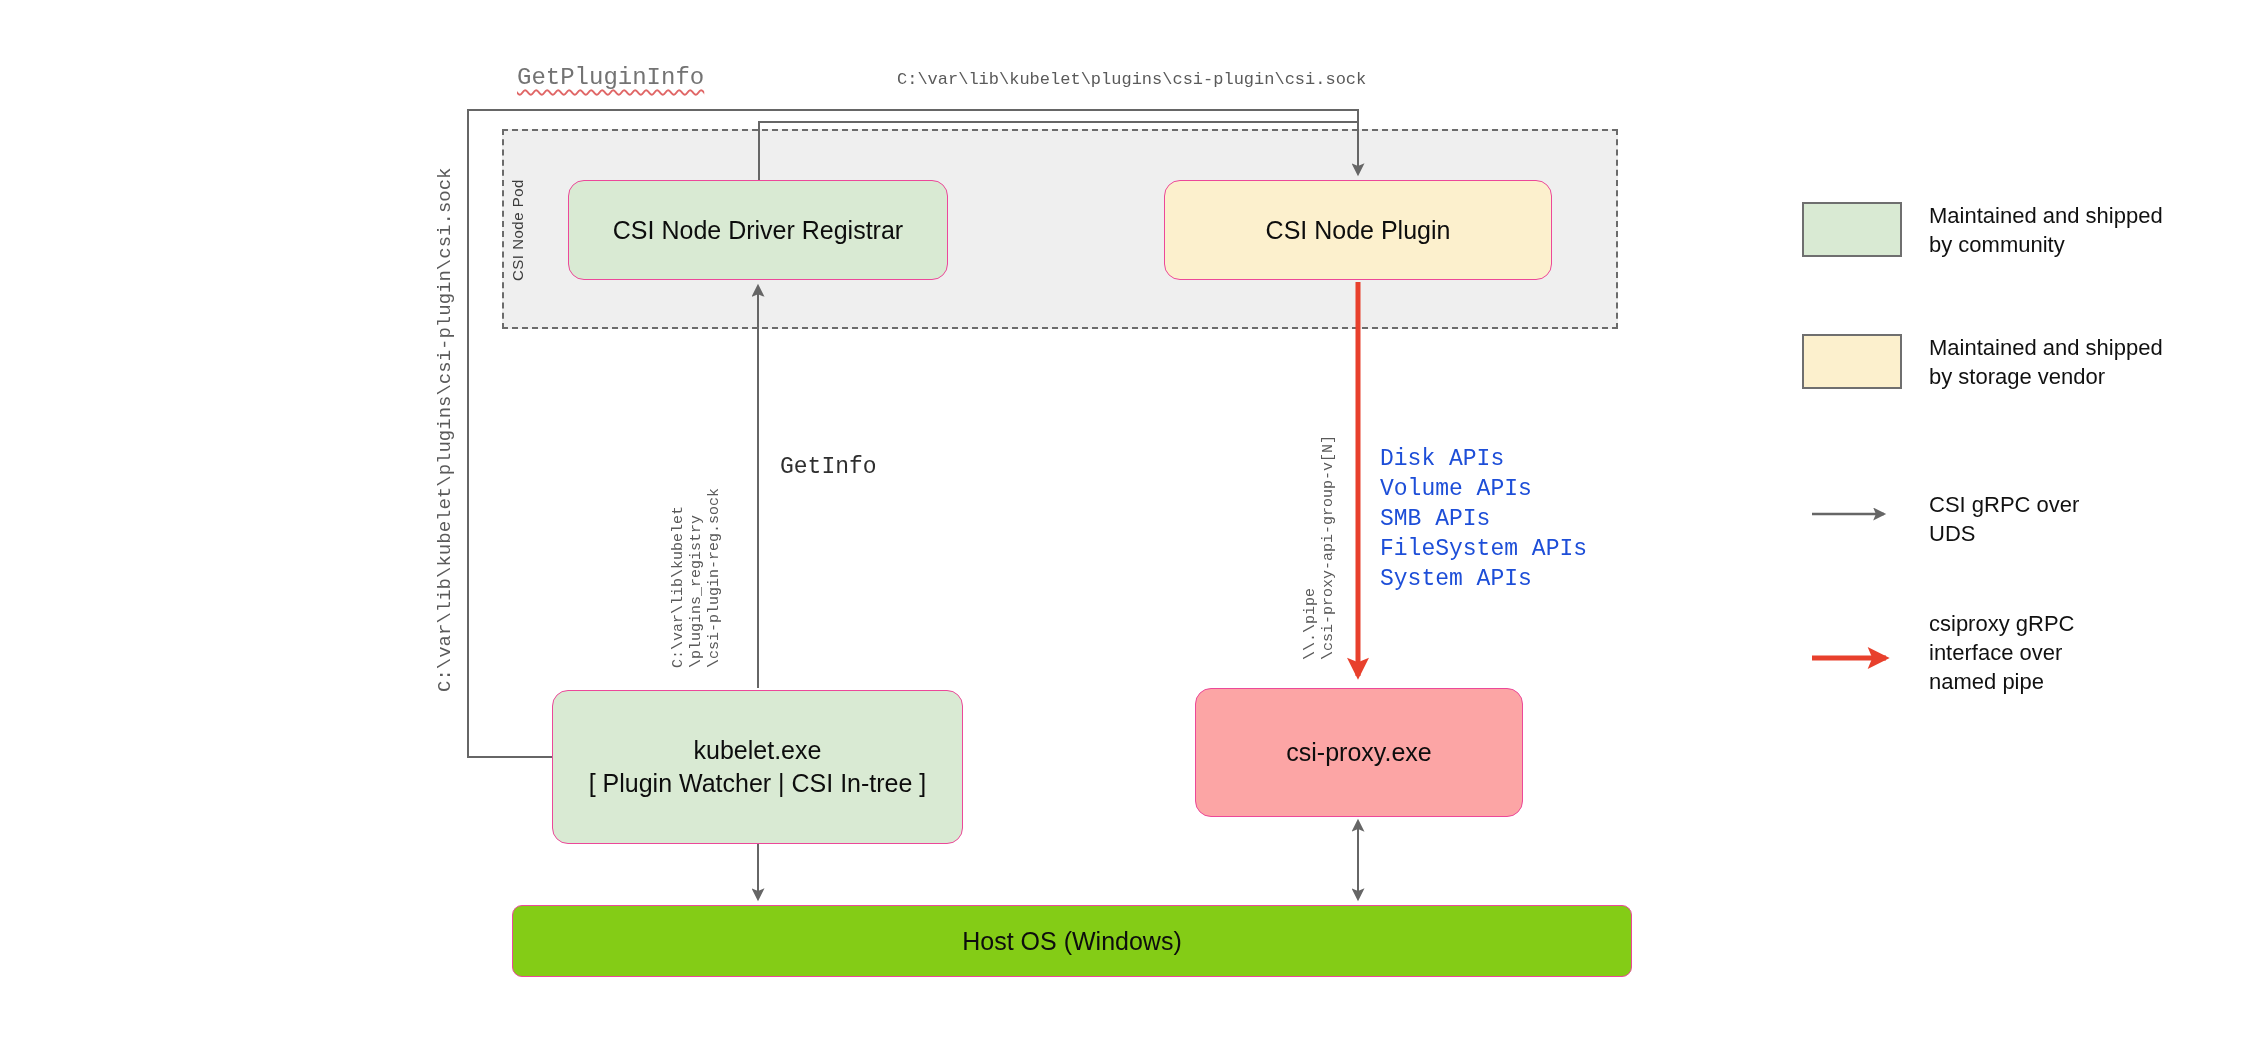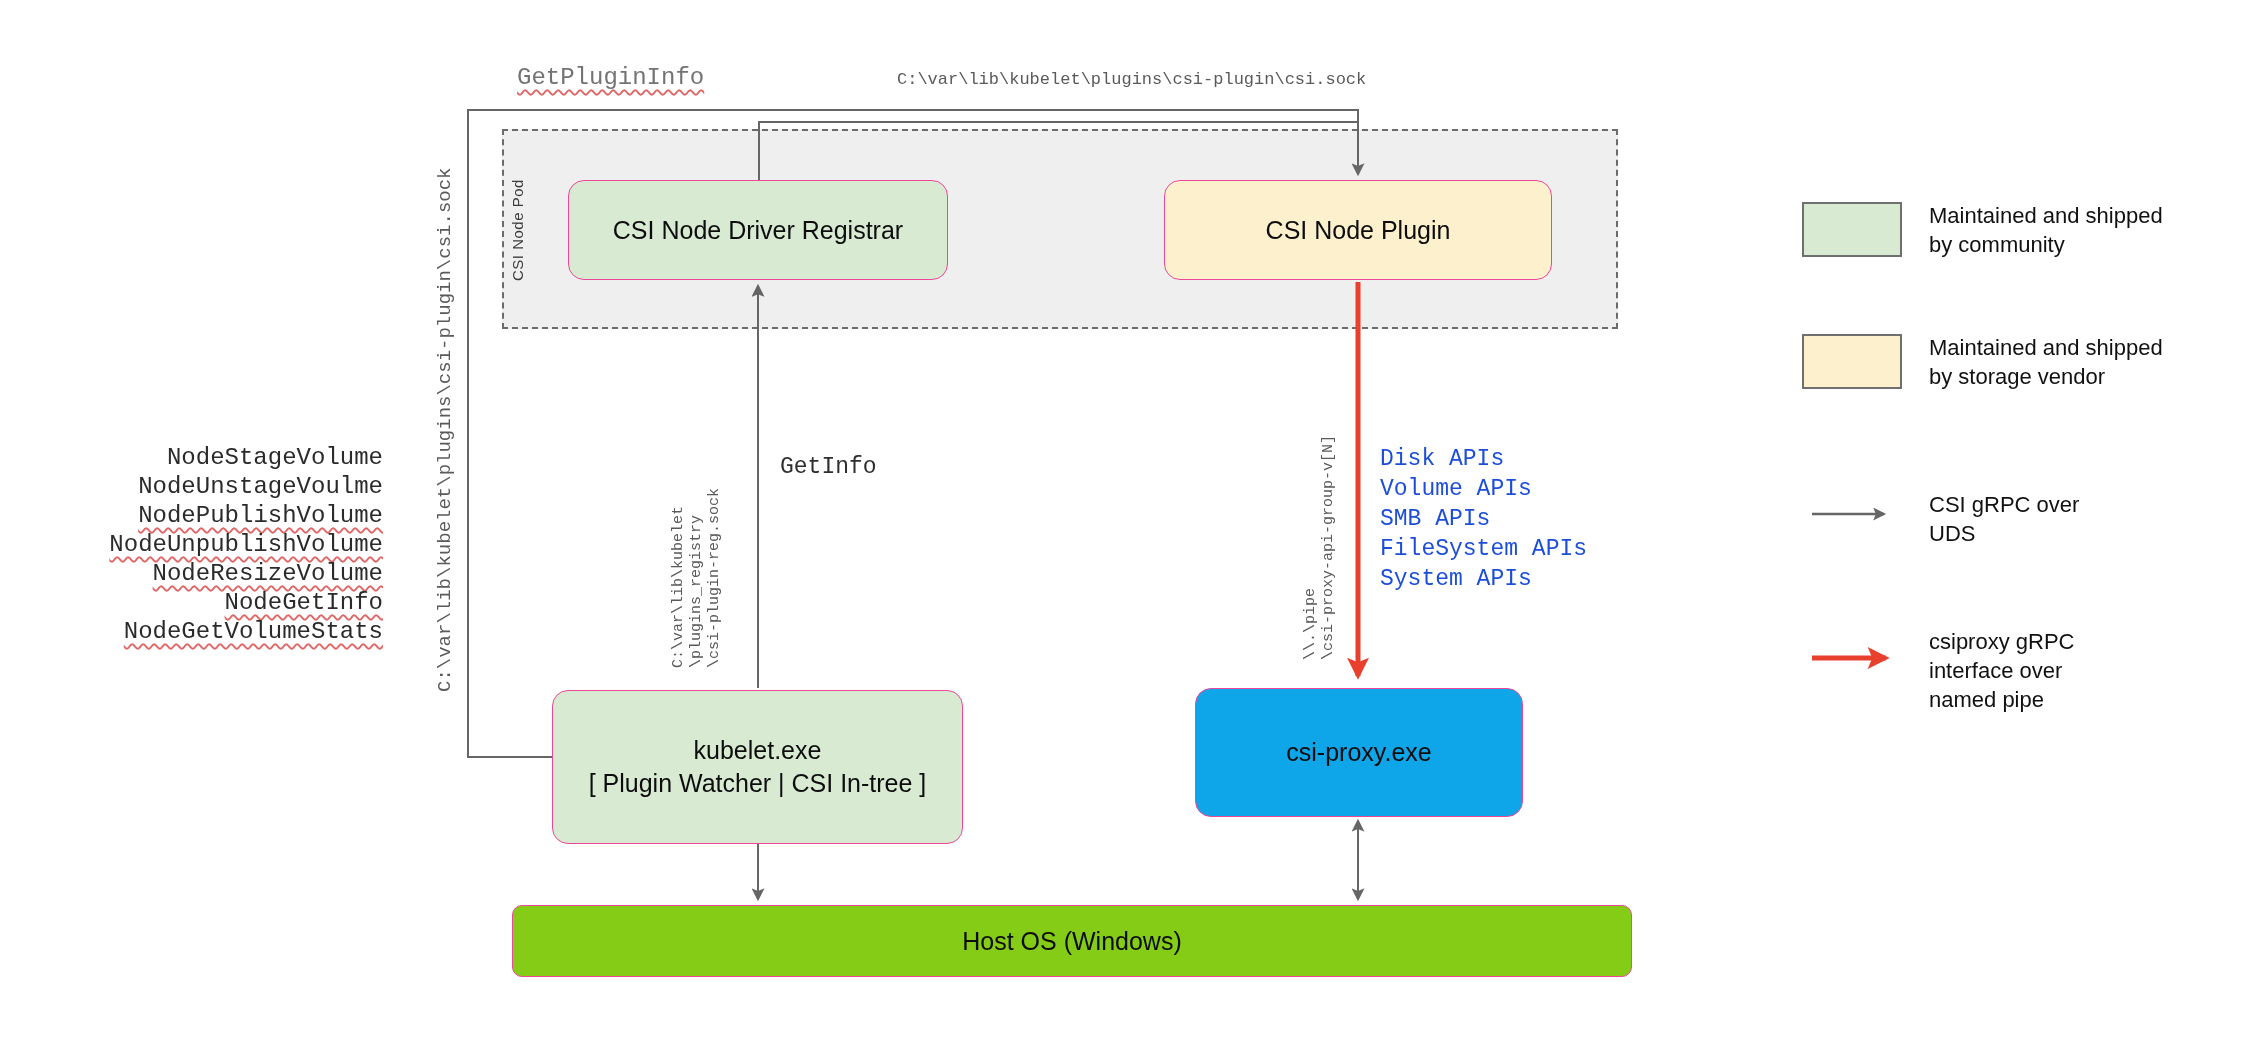--- a/index.html
+++ b/index.html
@@ -12,40 +12,40 @@
   .rot{transform:rotate(-90deg);transform-origin:0 0;white-space:nowrap;}
   .pod{left:502px;top:129px;width:1116px;height:200px;background:#efefef;
        border:2px dashed #6b6b6b;box-sizing:border-box;}
   .pod-label{left:509px;top:281px;font-size:15px;color:#3c3c3c;letter-spacing:.5px;}
   .node-box{box-sizing:border-box;border:1px solid #ec4899;border-radius:16px;
             display:flex;flex-direction:column;align-items:center;justify-content:center;
             font-size:25px;color:#0d0d0d;text-align:center;line-height:33px;z-index:3;}
   .registrar{left:568px;top:180px;width:380px;height:100px;background:#d9ead3;}
   .plugin{left:1164px;top:180px;width:388px;height:100px;background:#fcf0cd;}
   .kubelet{left:552px;top:690px;width:411px;height:154px;background:#d9ead3;}
-  .csiproxy{left:1195px;top:688px;width:328px;height:129px;background:#0ea5e9;}
+  .csiproxy{left:1195px;top:688px;width:328px;height:129px;background:#fca5a5;}
   .hostos{left:512px;top:905px;width:1120px;height:72px;background:#84cc16;border-radius:10px;}
   .lbl-getplugininfo{left:517px;top:64px;font-size:24px;color:#737373;}
   .lbl-topsock{left:897px;top:70px;font-size:17px;color:#5a5a5a;}
   .lbl-leftsock{left:434px;top:692px;font-size:19px;color:#5a5a5a;}
   .lbl-registry{left:670px;top:668px;font-size:15px;line-height:18px;color:#5a5a5a;}
   .lbl-pipe{left:1302px;top:660px;font-size:15px;line-height:18px;color:#5a5a5a;}
   .lbl-calls{left:780px;top:452px;font-size:23px;line-height:31px;color:#2e2e2e;}
   .lbl-apis{left:1380px;top:444px;font-size:23px;line-height:30px;color:#1d4ed8;}
   .lbl-methods{left:83px;top:444px;width:300px;text-align:right;
                font-size:24px;line-height:28px;color:#2b2b2b;}
   .lbl-methods div{margin-bottom:1px;}
   .legend-swatch{width:100px;height:55px;box-sizing:border-box;border:2px solid #6f6f6f;z-index:3;}
   .sw-green{left:1802px;top:202px;background:#d9ead3;}
   .sw-yellow{left:1802px;top:334px;background:#fcf0cd;}
   .legend-text{font-size:22px;line-height:29px;color:#111111;}
   .lt-community{left:1929px;top:201px;}
   .lt-vendor{left:1929px;top:333px;}
   .lt-uds{left:1929px;top:490px;}
-  .lt-pipe{left:1929px;top:627px;}
+  .lt-pipe{left:1929px;top:609px;}
   svg.connectors{position:absolute;left:0;top:0;z-index:2;pointer-events:none;}
 </style>
 </head>
 <body>
 
 <div class="stage">
 
   <div class="abs pod"></div>
   <div class="abs rot pod-label">CSI Node Pod</div>
 
@@ -105,29 +105,20 @@
   </div>
 
   <div class="abs mono lbl-apis">
     <div>Disk APIs</div>
     <div>Volume APIs</div>
     <div>SMB APIs</div>
     <div>FileSystem APIs</div>
     <div>System APIs</div>
   </div>
 
-  <div class="abs mono lbl-methods">
-    <div>NodeStageVolume</div>
-    <div>NodeUnstageVoulme</div>
-    <div class="sq">NodePublishVolume</div>
-    <div class="sq">NodeUnpublishVolume</div>
-    <div class="sq">NodeResizeVolume</div>
-    <div class="sq">NodeGetInfo</div>
-    <div class="sq">NodeGetVolumeStats</div>
-  </div>
 
   <div class="abs legend-swatch sw-green"></div>
   <div class="abs legend-text lt-community">
     <div>Maintained and shipped</div>
     <div>by community</div>
   </div>
 
   <div class="abs legend-swatch sw-yellow"></div>
   <div class="abs legend-text lt-vendor">
     <div>Maintained and shipped</div>

